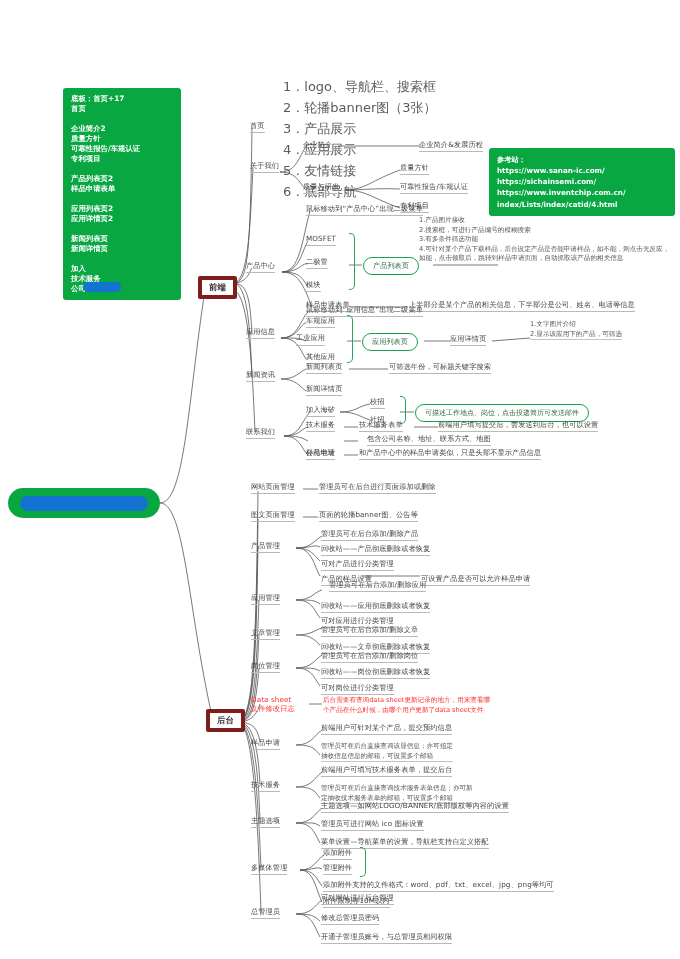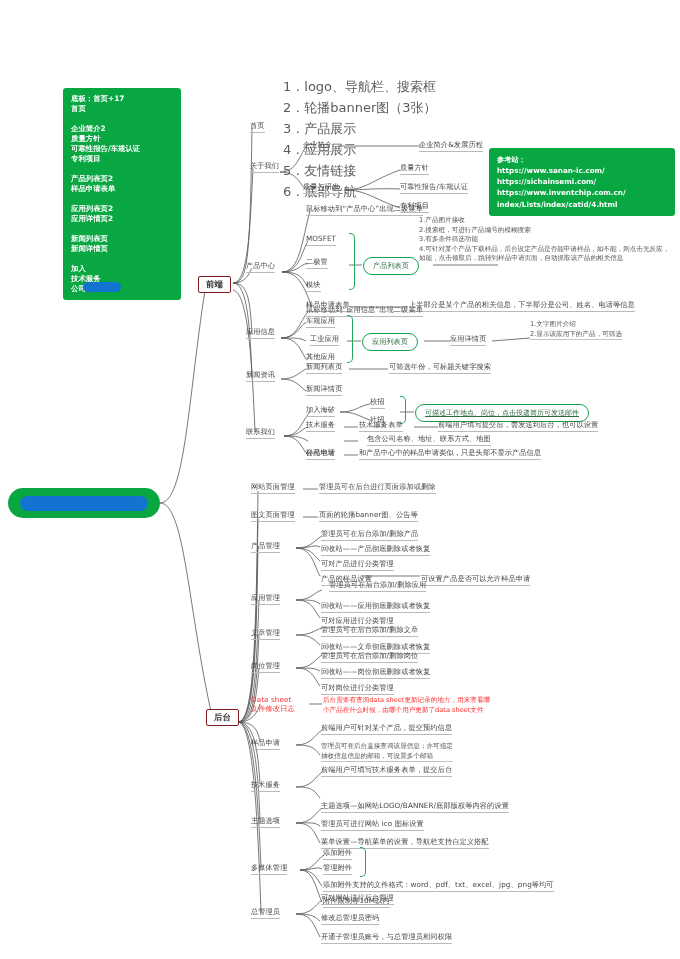--- a/index.html
+++ b/index.html
@@ -24,21 +24,21 @@
   .node.u{border-bottom:1px solid #b9b9b9;padding-bottom:1px;}
   .node.red{color:#ff2d2d;border-bottom:none;}
   .node.multi{white-space:pre;}
 
   
   .boxnode{
     position:absolute;
     font-size:8.4px;
     color:#333;
     background:#fff;
-    border:1px solid #7f1d1d;
+    border:4px solid #7f1d1d;
     border-radius:2px;
     padding:2px 7px;
     font-weight:bold;
     white-space:nowrap;
   }
 
   
   .root{
     position:absolute;
     background:#08a742;
@@ -291,39 +291,39 @@
 2.搜索框，可进行产品编号的模糊搜索
 3.有多条件筛选功能
 4.可针对某个产品下载样品，后台设定产品是否能申请样品，如不能，则点击无反应，
 如能，点击领取后，跳转到样品申请页面，自动抓取该产品的相关信息</div>
   <div class="node u" style="left:306px;top:300px;">样品申请表单</div>
   <div class="node u" style="left:409px;top:300px;">上半部分是某个产品的相关信息，下半部分是公司、姓名、电话等信息</div>
 
   <div class="node u" style="left:246px;top:327px;">应用信息</div>
   <div class="node u" style="left:306px;top:305px;">鼠标移动到“应用信息”出现二级菜单</div>
   <div class="node u" style="left:306px;top:316px;">车规应用</div>
-  <div class="node u" style="left:310px;top:334px;">工业应用</div>
+  <div class="node u" style="left:296px;top:334px;font-family:Liberation Mono, monospace;">工业应用</div>
   <div class="node u" style="left:306px;top:352px;">其他应用</div>
   <div class="bracket" style="left:347px;top:315px;height:46px;"></div>
   <div class="pill" style="left:362px;top:333px;">应用列表页</div>
   <div class="node u" style="left:450px;top:334px;">应用详情页</div>
   <div class="ann u" style="left:530px;top:320px;">1.文字图片介绍
 2.显示该应用下的产品，可筛选</div>
 
   <div class="node u" style="left:246px;top:370px;">新闻资讯</div>
   <div class="node u" style="left:306px;top:362px;">新闻列表页</div>
   <div class="node u" style="left:389px;top:362px;">可筛选年份，可标题关键字搜索</div>
   <div class="node u" style="left:306px;top:384px;">新闻详情页</div>
 
   <div class="node u" style="left:246px;top:427px;">联系我们</div>
   <div class="node u" style="left:306px;top:405px;">加入海矽</div>
   <div class="node u" style="left:370px;top:397px;">校招</div>
   <div class="node u" style="left:370px;top:415px;">社招</div>
   <div class="bracket" style="left:400px;top:396px;height:26px;"></div>
-  <div class="pill wide" style="left:415px;top:404px;text-decoration:underline;">可描述工作地点、岗位，点击投递简历可发送邮件</div>
+  <div class="pill wide" style="left:415px;top:404px;">可描述工作地点、岗位，点击投递简历可发送邮件</div>
 
   <div class="node u" style="left:306px;top:420px;">技术服务</div>
   <div class="node u" style="left:359px;top:420px;">技术服务表单</div>
   <div class="node u" style="left:438px;top:420px;">前端用户填写提交后，需发送到后台，也可以设置</div>
 
   <div class="node u" style="left:306px;top:448px;">公司地址</div>
   <div class="node u" style="left:359px;top:434px;margin-left:8px;">包含公司名称、地址、联系方式、地图</div>
 
   <div class="node u" style="left:306px;top:448px;">样品申请</div>
   <div class="node u" style="left:359px;top:448px;">和产品中心中的样品申请类似，只是头部不显示产品信息</div>
@@ -360,20 +360,22 @@
   <div class="ann red" style="left:323px;top:696px;">后台需要有查询data sheet更新记录的地方，用来查看哪
 个产品在什么时候，由哪个用户更新了data sheet文件</div>
 
   <div class="node u" style="left:251px;top:738px;">样品申请</div>
   <div class="node u" style="left:321px;top:723px;">前端用户可针对某个产品，提交预约信息</div>
   <div class="ann u" style="left:321px;top:742px;">管理员可在后台直接查询该显信息；亦可指定
 抽收信息信息的邮箱，可设置多个邮箱</div>
 
   <div class="node u" style="left:251px;top:780px;">技术服务</div>
   <div class="node u" style="left:321px;top:765px;">前端用户可填写技术服务表单，提交后台</div>
+  <div class="ann u" style="left:321px;top:784px;">管理员可在后台直接查询技术服务表单信息；亦可新
+定抽收技术服务表单的邮箱，可设置多个邮箱</div>
 
   <div class="node u" style="left:251px;top:816px;">主题选项</div>
   <div class="node u" style="left:321px;top:801px;">主题选项—如网站LOGO/BANNER/底部版权等内容的设置</div>
   <div class="node u" style="left:321px;top:819px;">管理员可进行网站 ico 图标设置</div>
   <div class="node u" style="left:321px;top:837px;">菜单设置—导航菜单的设置，导航栏支持自定义搭配</div>
 
   <div class="node u" style="left:251px;top:863px;">多媒体管理</div>
   <div class="node u" style="left:323px;top:848px;">添加附件</div>
   <div class="node u" style="left:323px;top:863px;">管理附件</div>
   <div class="bracket" style="left:360px;top:847px;height:28px;"></div>

